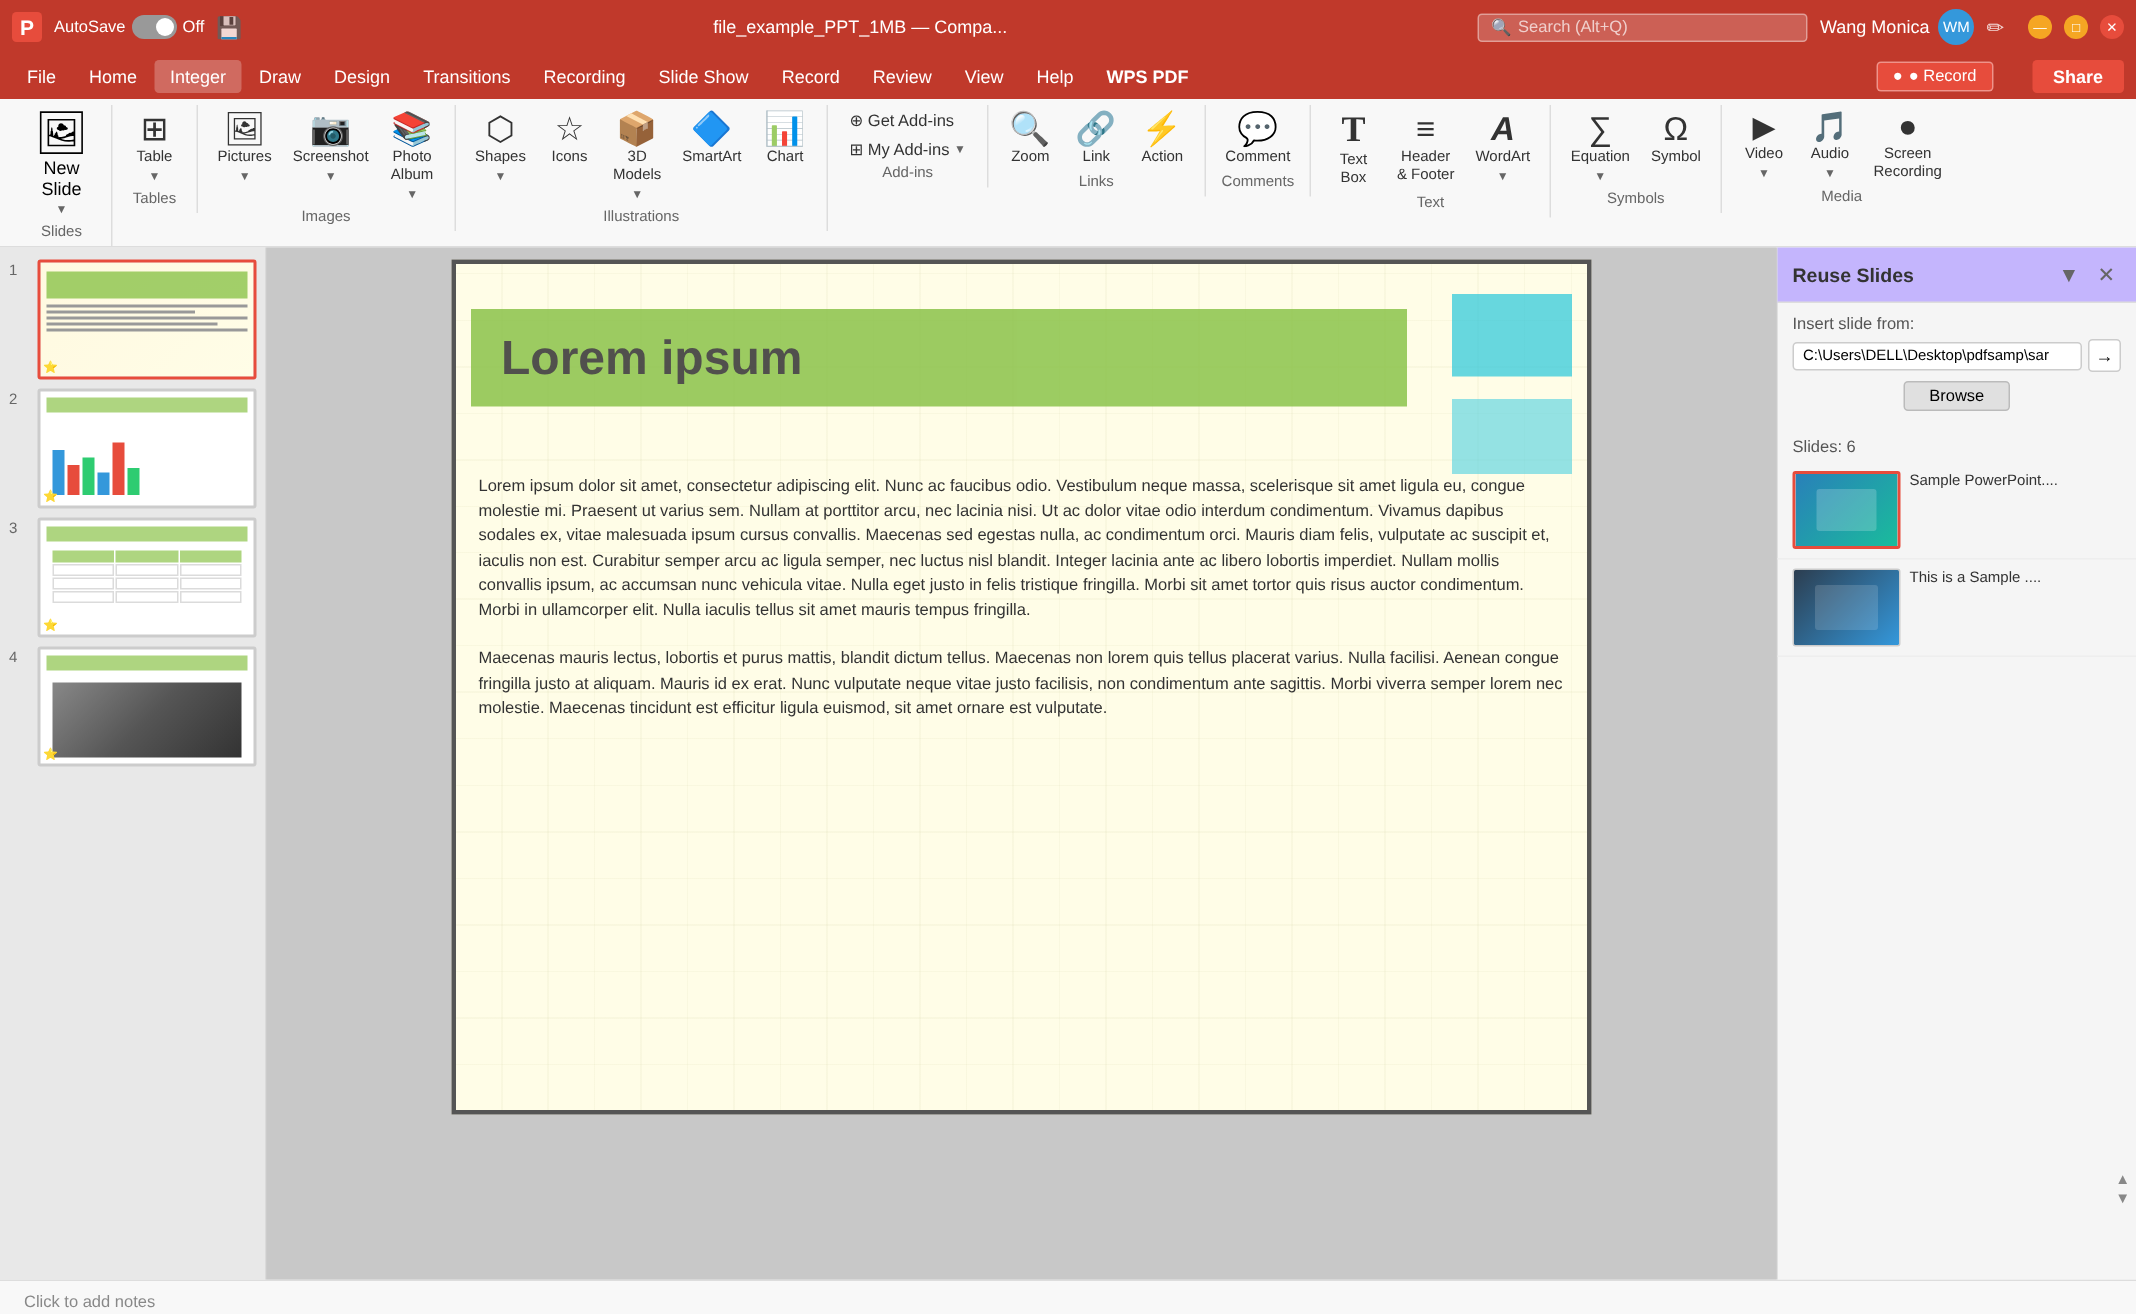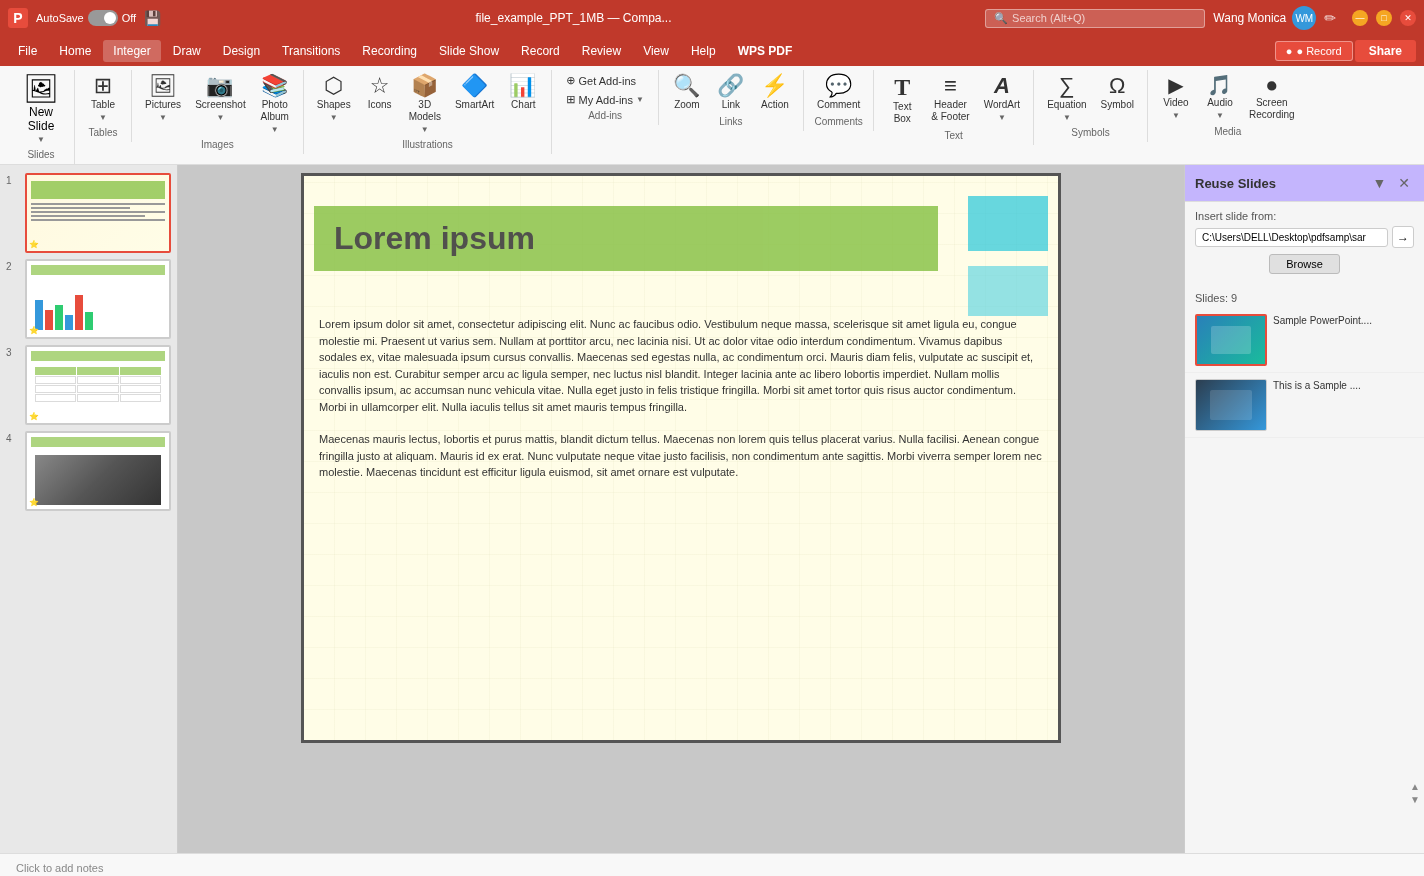--- a/index.html
+++ b/index.html
@@ -491,21 +491,21 @@
   <div class="menu-item">Record</div>
   <div class="menu-item">Review</div>
   <div class="menu-item">View</div>
   <div class="menu-item">Help</div>
   <div class="menu-item wps-menu">WPS PDF</div>
   <div class="spacer"></div>
   <div class="record-btn">
     <span>●</span>
     <span>● Record</span>
   </div>
-  <div style="margin-left:0;">
+  <div style="margin-left:24px;">
     <button style="background:#e74c3c;color:white;border:none;padding:4px 14px;border-radius:3px;cursor:pointer;font-size:12px;font-weight:bold;">Share</button>
   </div>
 </div>
 
 <div id="ribbon">
   <div class="ribbon-content">
 
     <div class="ribbon-group">
       <div class="ribbon-group-items">
         <div class="new-slide-btn">
@@ -790,21 +790,21 @@
 
     <div class="reuse-section">
       <div class="reuse-label">Insert slide from:</div>
       <div class="reuse-path-row">
         <div class="reuse-path-input">C:\Users\DELL\Desktop\pdfsamp\sar</div>
         <div class="reuse-arrow-btn">→</div>
       </div>
       <button class="reuse-browse-btn">Browse</button>
     </div>
 
-    <div class="slides-count">Slides: 9</div>
+    <div class="slides-count">Slides: 6</div>
 
     <div class="reuse-slide-item">
       <div class="reuse-slide-thumb reuse-slide-thumb-1 reuse-slide-selected">
         <div style="width:100%;height:100%;background:linear-gradient(135deg,#2980b9 0%,#1abc9c 100%);display:flex;align-items:center;justify-content:center;">
           <div style="background:rgba(255,255,255,0.2);width:60%;height:60%;border-radius:2px;"></div>
         </div>
       </div>
       <div class="reuse-slide-label">Sample PowerPoint....</div>
     </div>
 

